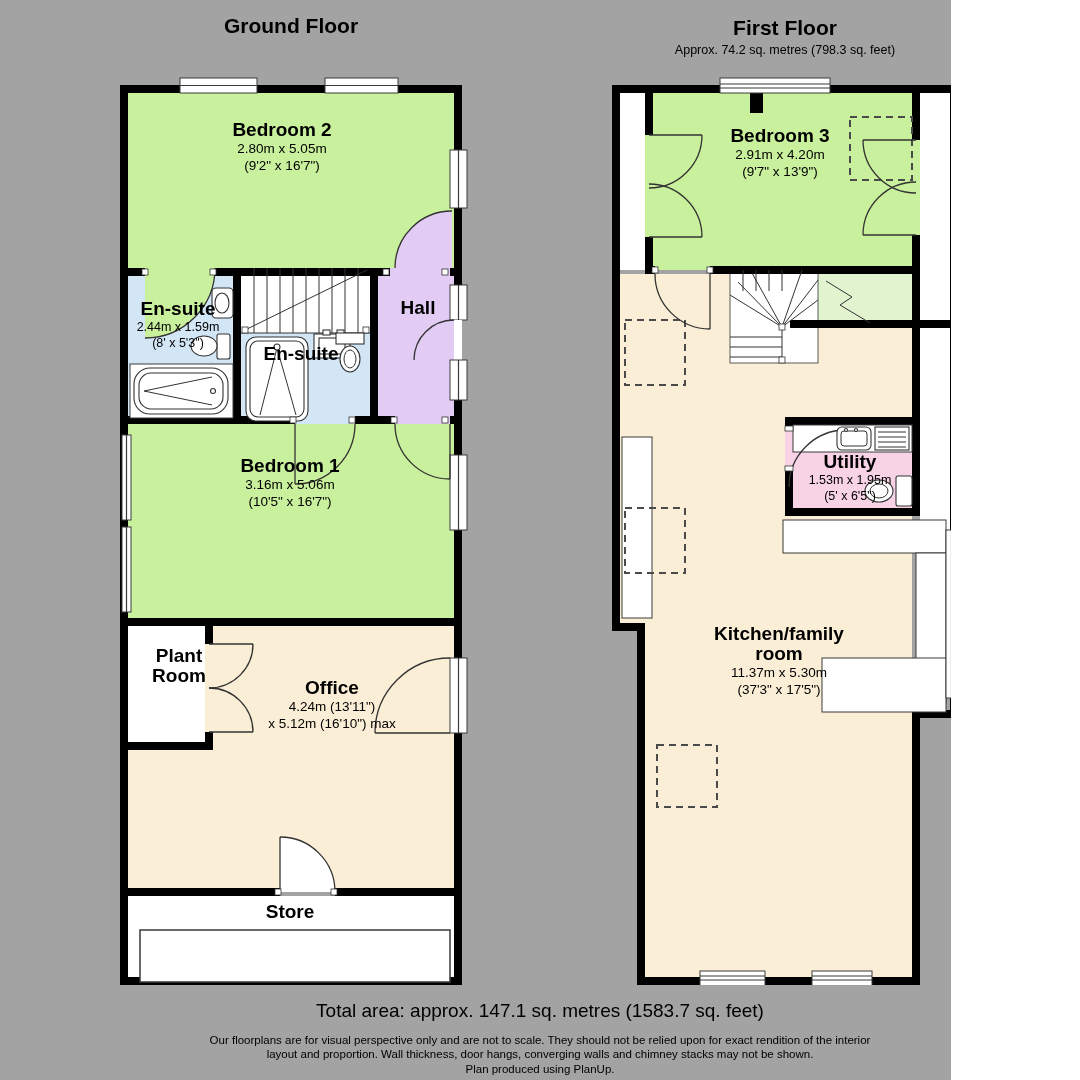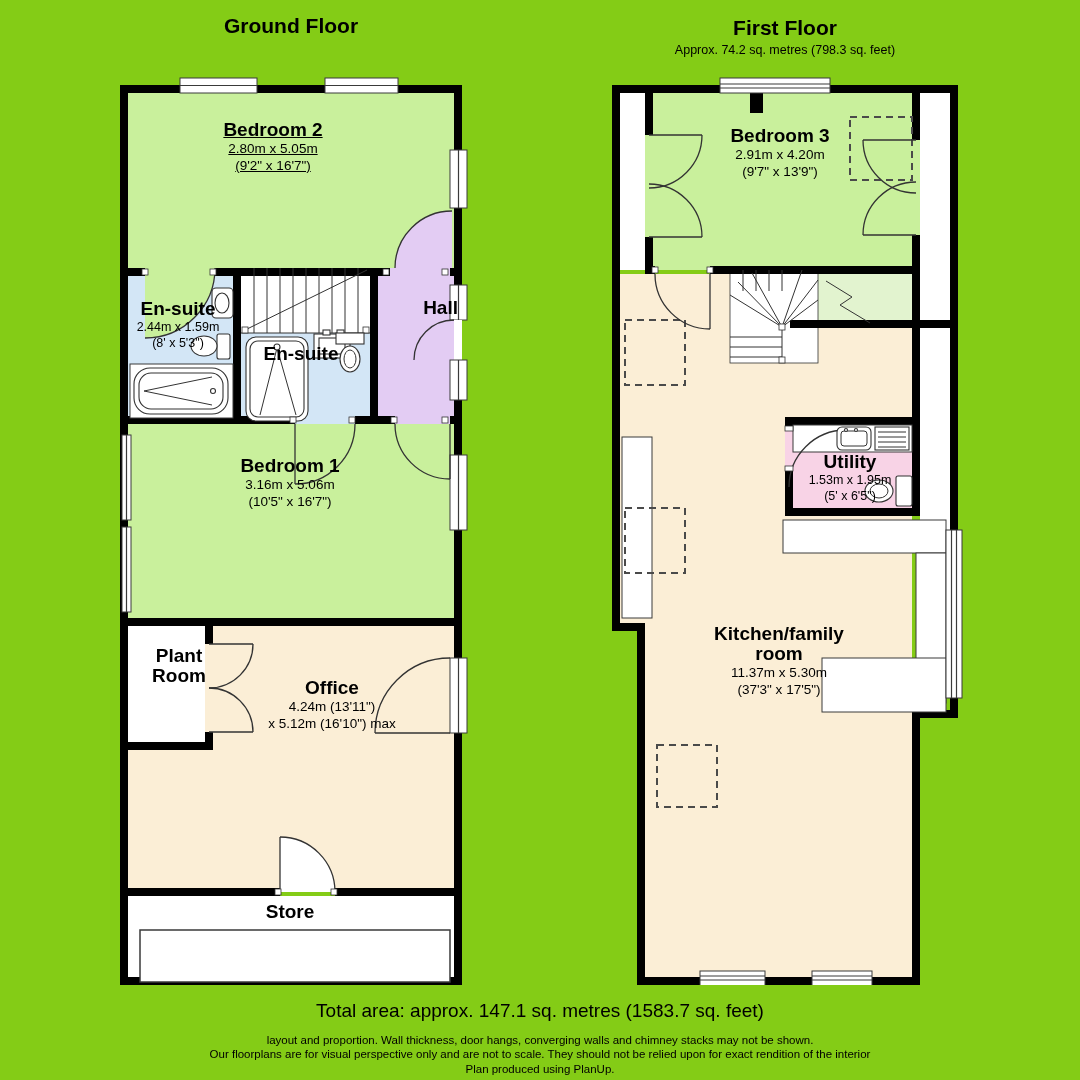--- a/index.html
+++ b/index.html
@@ -1,16 +1,16 @@
 <!DOCTYPE html>
 <html style="--wall: #000000; --green: #c9f09c; --pale-green: #e2f3cf; --blue: #d3e6f6; --purple: #e3ccf3; --tan: #fbeed6; --pink: #f8d3e6; --line: #333333; --dash: #4a4a4a;"><head>
 <meta charset="utf-8">
 <style>
   html,body{margin:0;padding:0;background:#fff;}
-  .stage{position:relative;width:1080px;height:1080px;background:#84cc16;
+  .stage{position:relative;width:951px;height:1080px;background:#a3a3a3;
          font-family:"Liberation Sans",sans-serif;overflow:hidden;}
   .plan{position:absolute;}
   
   .w  {fill:var(--wall);}
   .grn{fill:var(--green);}
   .pg {fill:var(--pale-green);}
   .blu{fill:var(--blue);}
   .pur{fill:var(--purple);}
   .tan{fill:var(--tan);}
   .pnk{fill:var(--pink);}
@@ -161,34 +161,34 @@
         <rect class="stop" x="322" y="184" width="6" height="6"></rect>
       <rect class="stop" x="170" y="332" width="6" height="6"></rect>
         <rect class="stop" x="229" y="332" width="6" height="6"></rect>
       <rect class="stop" x="271" y="332" width="6" height="6"></rect>
         <rect class="stop" x="322" y="332" width="6" height="6"></rect>
       <rect class="stop" x="155" y="804" width="6" height="6"></rect>
         <rect class="stop" x="211" y="804" width="6" height="6"></rect>
     </g>
   </svg>
 
-  <div class="room-label" style="left:163px;top:120px;width:220px;text-decoration:underline;">
+  <div class="room-label" style="left:172px;top:120px;width:220px;">
     <div class="room-name">Bedroom 2</div>
     <div class="room-dims">2.80m x 5.05m</div>
     <div class="room-dims">(9'2" x 16'7")</div>
   </div>
   <div class="room-label" style="left:116px;top:299px;width:124px;">
     <div class="room-name">En-suite</div>
     <div class="room-dims" style="font-size:12.5px">2.44m x 1.59m</div>
     <div class="room-dims" style="font-size:12.5px">(8' x 5'3")</div>
   </div>
   <div class="room-label" style="left:255px;top:344px;width:92px;">
     <div class="room-name">En-suite</div>
   </div>
-  <div class="room-label" style="left:378px;top:298px;width:80px;text-align:right;">
+  <div class="room-label" style="left:378px;top:298px;width:80px;">
     <div class="room-name">Hall</div>
   </div>
   <div class="room-label" style="left:180px;top:456px;width:220px;">
     <div class="room-name">Bedroom 1</div>
     <div class="room-dims">3.16m x 5.06m</div>
     <div class="room-dims">(10'5" x 16'7")</div>
   </div>
   <div class="room-label" style="left:137px;top:646px;width:84px;">
     <div class="room-name">Plant Room</div>
   </div>
@@ -329,19 +329,19 @@
   </div>
   <div class="room-label" style="left:704px;top:624px;width:150px;">
     <div class="room-name">Kitchen/family room</div>
     <div class="room-dims">11.37m x 5.30m</div>
     <div class="room-dims">(37'3" x 17'5")</div>
   </div>
 
   <div class="footer" style="top:1000px;">
     <div class="total-area">Total area: approx. 147.1 sq. metres (1583.7 sq. feet)</div>
     <div class="disclaimer">
+      <div>Our floorplans are for visual perspective only and are not to scale.  They should not be relied upon for exact rendition of the interior</div>
       <div>layout and proportion.  Wall thickness, door hangs, converging walls and chimney stacks may not be shown.</div>
-      <div>Our floorplans are for visual perspective only and are not to scale.  They should not be relied upon for exact rendition of the interior</div>
       <div>Plan produced using PlanUp.</div>
     </div>
   </div>
 
 </div>
 
 </body></html>

